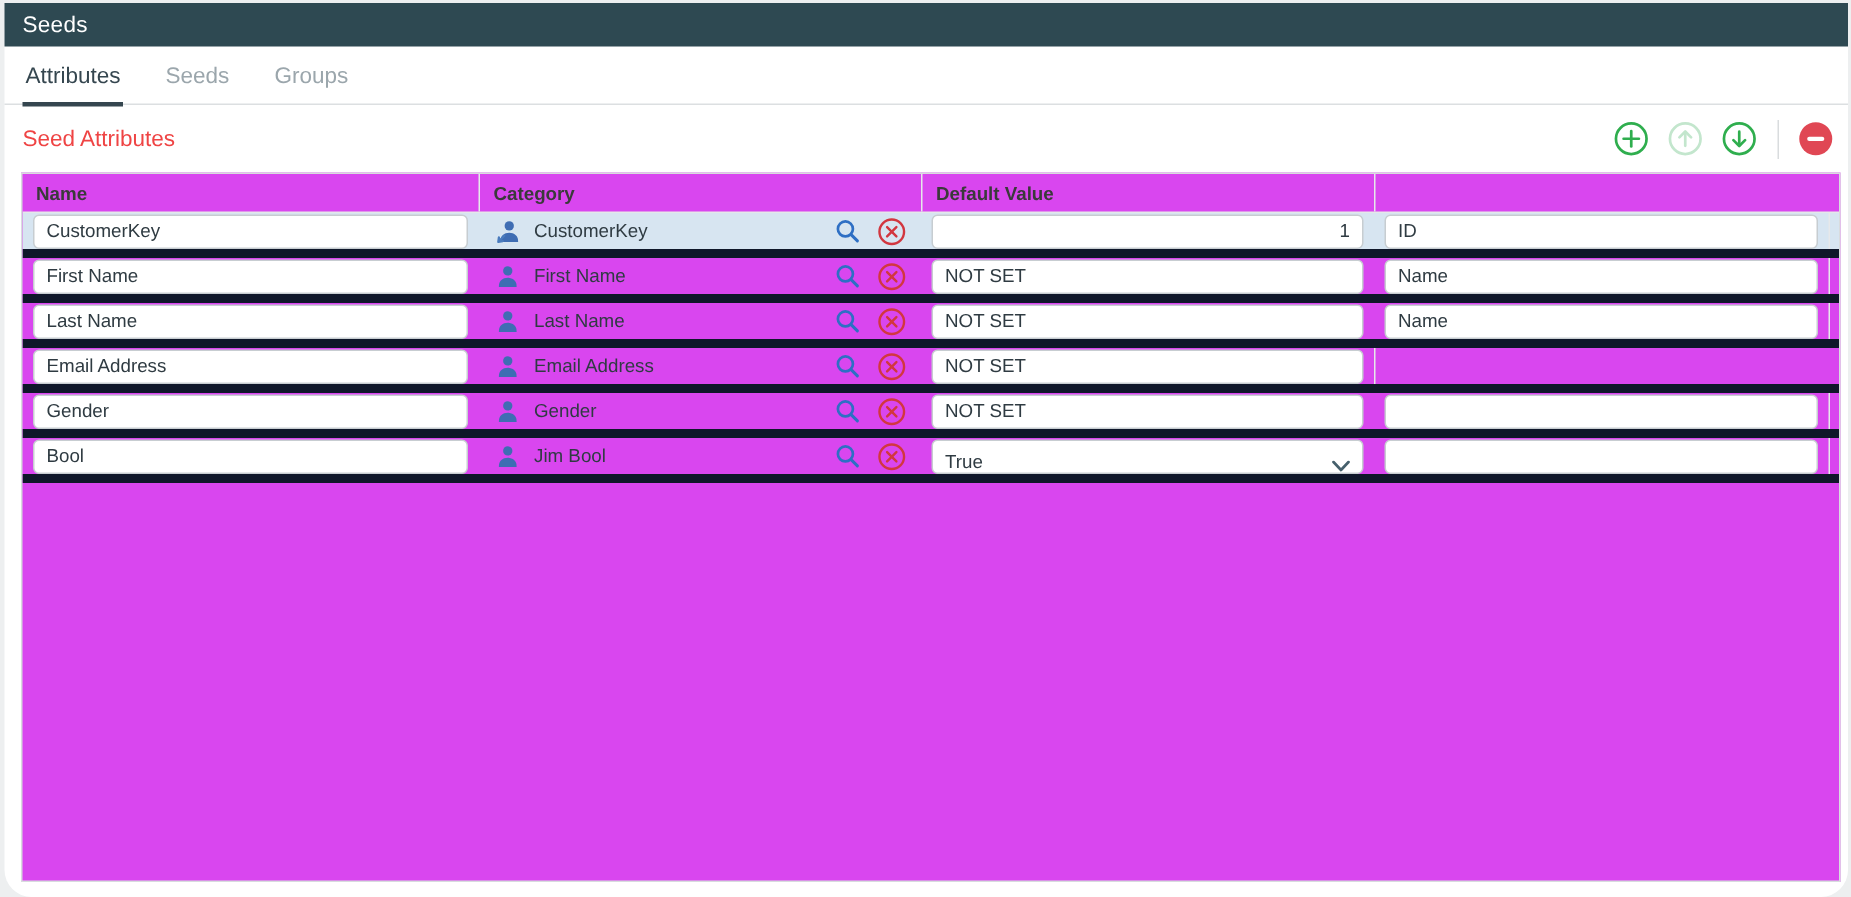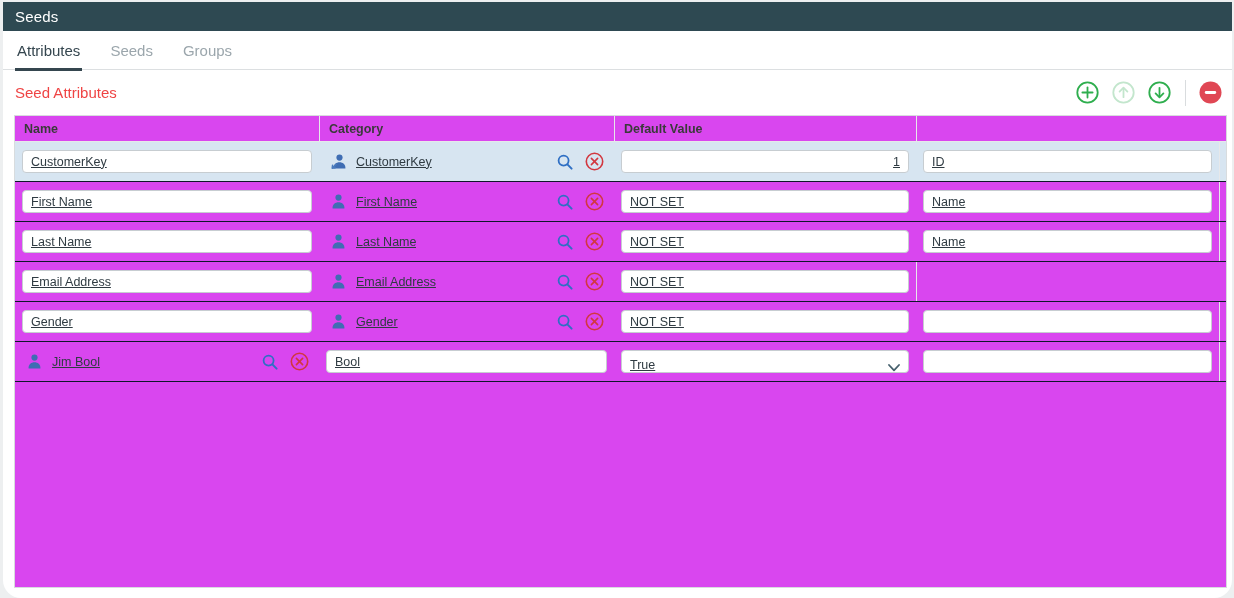--- a/index.html
+++ b/index.html
@@ -49,21 +49,21 @@
   .hrow, .trow {
     display:grid;
     grid-template-columns:304px 295px 302px 1fr 7px;
   }
   .hrow { height:26px; border-bottom:1px solid #e6e8ea; }
   .hcell {
     font-size:12.5px; font-weight:bold; color:#3a3a3a;
     display:flex; align-items:center; padding-left:9px;
   }
   .hcell + .hcell, .hgutter, .rgutter { border-left:1px solid #e6e8ea; }
-  .trow { height:40px; border-bottom:1px solid #0f172a;text-decoration:underline; }
+  .trow { height:30px; border-bottom:6px solid #0f172a; }
   .trow.selected { background:#d7e5f1; }
   .cell { display:flex; align-items:center; min-width:0; }
   .cell.pad { padding:0 7px; }
   .fld {
     flex:1; height:23px; border:1px solid #c7cdd1; border-radius:4px;
     background:#fff; padding:0 8px; font-size:12.5px; color:#2f3b42;
     font-family:"Liberation Sans", sans-serif; outline:none; min-width:0;
   }
   .fld.right { text-align:right; }
   .dropdown {
@@ -313,20 +313,23 @@
       <div class="cell pad">
           <input class="fld" value="NOT SET" style="">
         </div>
       <div class="cell pad">
           <input class="fld" value="" style="">
         </div>
       <div class="rgutter"></div>
     </div>
 
     <div class="trow">
+      <div class="cell pad">
+          <input class="fld" value="Bool" style="">
+        </div>
       <div class="cell attr-cell">
         <span class="person-wrap">
           <svg width="17" height="17" viewBox="0 0 17 17">
               <circle cx="8.5" cy="4.6" r="3.1" fill="#3f6db3"></circle>
               <path d="M2.6 14.6c0-3.3 2.6-5.4 5.9-5.4s5.9 2.1 5.9 5.4v.8H2.6z" fill="#3f6db3"></path>
             </svg>
         </span>
         <span class="attr-label">Jim Bool</span>
         <span class="attr-actions">
           <span class="iconbtn">
@@ -337,23 +340,20 @@
           </span>
           <span class="iconbtn">
             <svg width="19" height="19" viewBox="0 0 19 19">
                 <circle cx="9.5" cy="9.5" r="8.2" fill="none" stroke="#d2373f" stroke-width="1.6"></circle>
                 <line x1="6.4" y1="6.4" x2="12.6" y2="12.6" stroke="#d2373f" stroke-width="1.6" stroke-linecap="round"></line>
                 <line x1="12.6" y1="6.4" x2="6.4" y2="12.6" stroke="#d2373f" stroke-width="1.6" stroke-linecap="round"></line>
               </svg>
           </span>
         </span>
       </div>
-      <div class="cell pad">
-          <input class="fld" value="Bool" style="">
-        </div>
       <div class="cell pad">
         <div class="dropdown">
           <span class="ddlabel">True</span>
           <svg width="12" height="8" viewBox="0 0 12 8">
               <polyline points="1,1 6,6.3 11,1" fill="none" stroke="#46606c" stroke-width="1.8" stroke-linecap="round" stroke-linejoin="round"></polyline>
             </svg>
         </div>
       </div>
       <div class="cell pad">
           <input class="fld" value="" style="">

